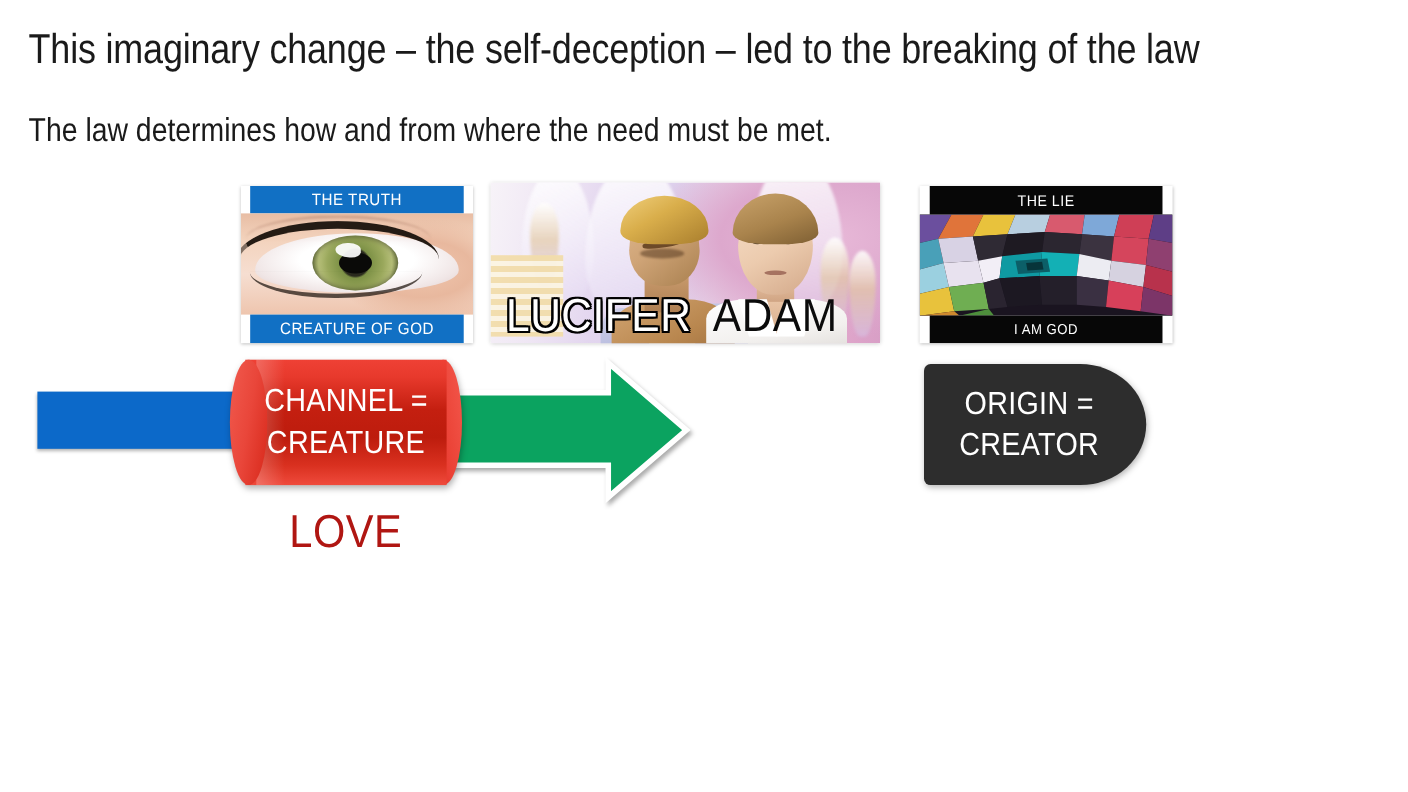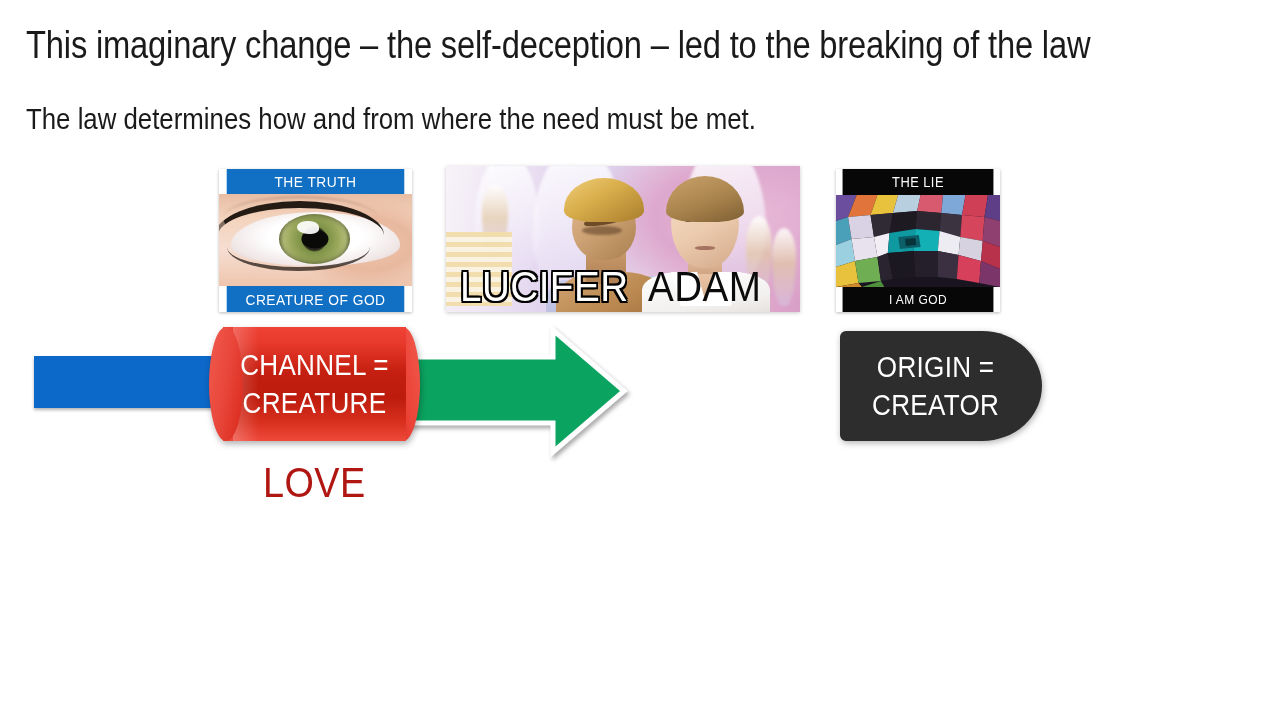--- a/index.html
+++ b/index.html
@@ -47,21 +47,21 @@
 
   
   .pic {
     position: absolute;
     overflow: hidden;
     box-shadow: 0 1px 3px rgba(0,0,0,0.28);
     background: #fff;
   }
 
   
-  #truth-card { left: 219px; top: 169px; width: 193px; height: 143px; }
+  #truth-card { left: 219px; top: 169px; width: 211px; height: 143px; }
   .cap-bar {
     position: absolute;
     left: 0; right: 0;
     display: flex;
     align-items: center;
     justify-content: center;
     color: #ffffff;
     letter-spacing: 0.5px;
     transform: scaleX(0.92);
   }
@@ -128,21 +128,21 @@
   .eye-crease {
     position: absolute;
     left: 2%; top: 2%;
     width: 80%; height: 22%;
     border-radius: 50% 50% 0 0 / 100% 100% 0 0;
     border-top: 2px solid rgba(160,110,90,0.45);
     filter: blur(1px);
   }
 
   
-  #lie-card { left: 836px; top: 169px; width: 164px; height: 143px; }
+  #lie-card { left: 836px; top: 169px; width: 230px; height: 143px; }
   #lie-card .cap-bar { background: #070707; }
   #lie-top { top: 0; height: 26px; font-size: 14px; }
   #lie-bottom { bottom: 0; height: 25px; font-size: 13px; }
   .lowpoly-eye {
     position: absolute;
     left: 0; top: 26px; right: 0; bottom: 25px;
     overflow: hidden;
     background: #1a1420;
   }
   .lowpoly-eye svg { display: block; width: 100%; height: 100%; }

